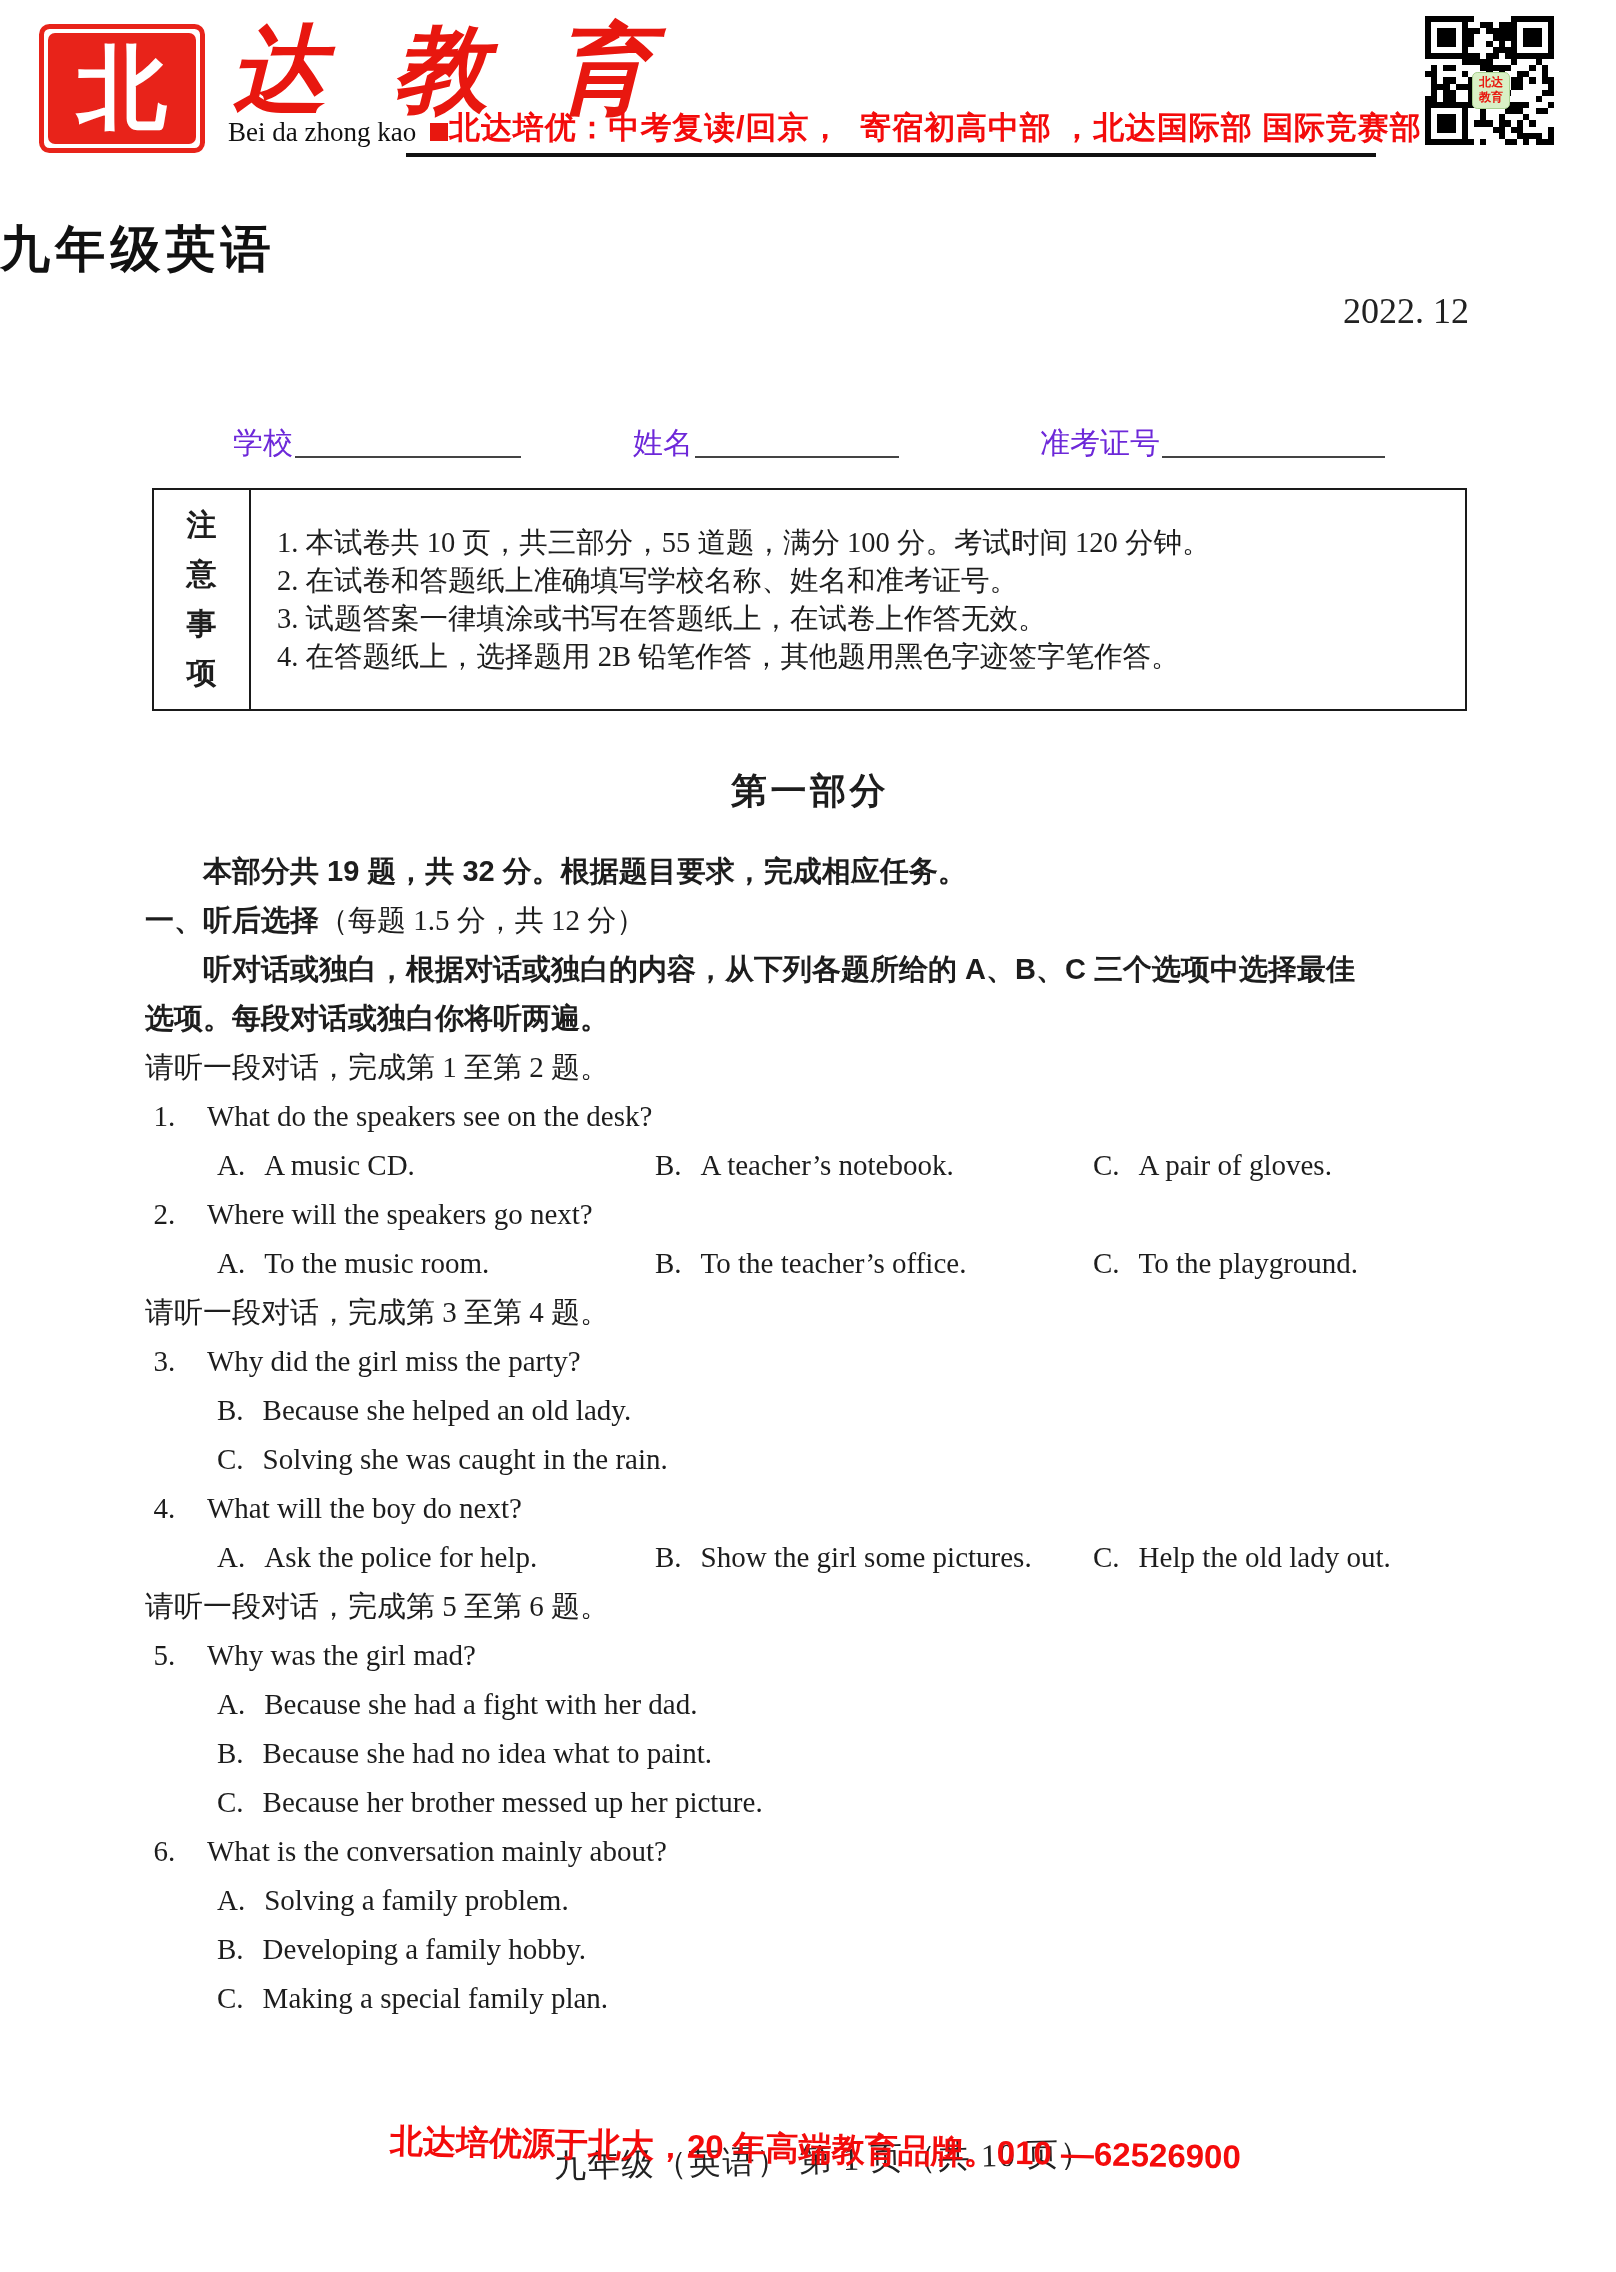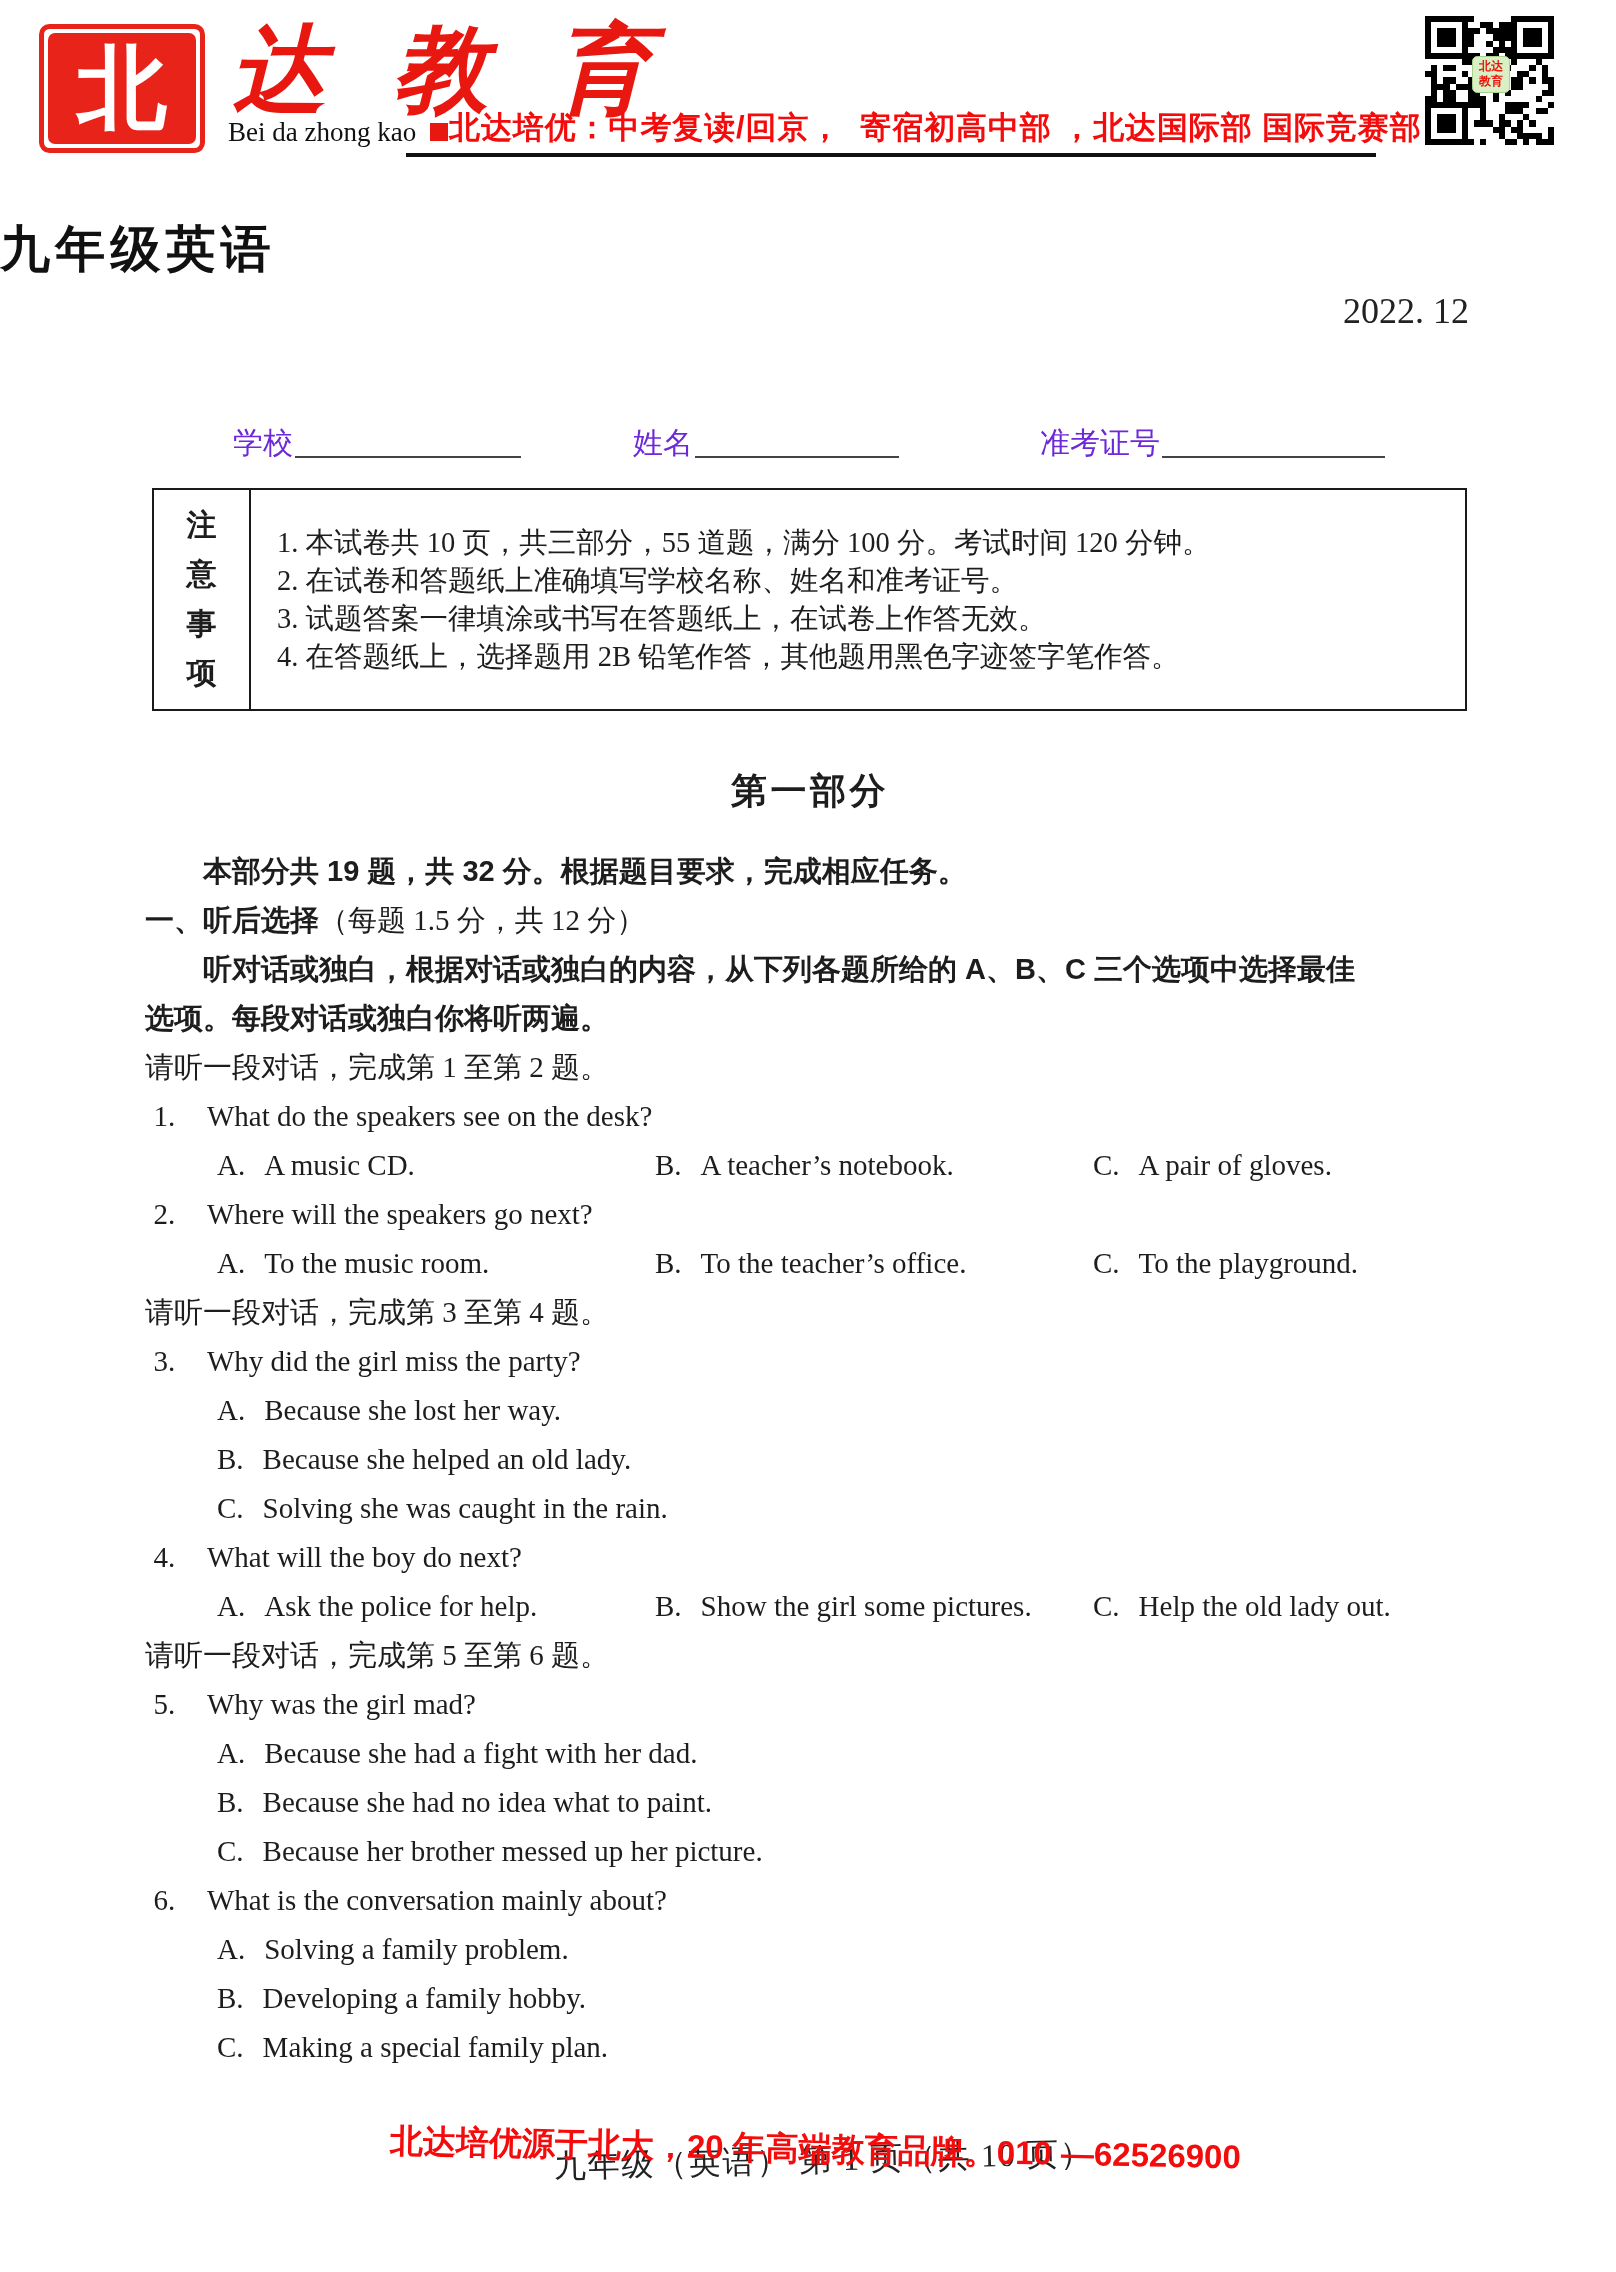--- a/index.html
+++ b/index.html
@@ -21,21 +21,21 @@
   .brand-sub{position:absolute;left:228px;top:117px;font-size:27px;color:#111;
     font-family:"Liberation Serif",serif;}
   .red-sq{display:inline-block;width:18px;height:18px;background:#e8170f;
     margin-left:14px;vertical-align:baseline;}
   .slogan{position:absolute;left:449px;top:107px;color:#f40b0b;
     font-family:"Liberation Sans","DejaVu Sans",sans-serif;
     font-weight:bold;font-size:31px;white-space:pre;letter-spacing:0.9px;}
   .header-rule{position:absolute;left:406px;top:153px;width:970px;height:3.5px;background:#111;}
   .qr{position:absolute;left:1425px;top:15.5px;width:129px;height:129px;}
   .qr svg{display:block;}
-  .qr-label{position:absolute;left:47px;top:40px;width:36px;height:35px;
+  .qr-label{position:absolute;left:47px;top:56px;width:36px;height:35px;
     background:#d9f0c5;border:0.9px solid #a8cf90;border-radius:5.2px;
     display:flex;flex-direction:column;align-items:center;justify-content:center;
     color:#e8170f;font-weight:bold;font-size:12px;line-height:14.7px;
     font-family:"Liberation Serif",serif;}
   
   .exam-title{position:absolute;left:0;top:216px;width:100%;text-align:left;
     font-size:50px;font-weight:bold;letter-spacing:5.2px;color:#111;}
   .exam-date{position:absolute;left:1343px;top:290px;font-size:36px;color:#222;}
   
   .form-field{position:absolute;top:423px;font-size:30px;color:#6d28d9;white-space:nowrap;}
@@ -291,21 +291,20 @@
       <span class="opt"><span class="olabel">B.</span><span>To the teacher’s office.</span></span>
       <span class="opt"><span class="olabel">C.</span><span>To the playground.</span></span>
     </div>
 
     <div class="line">请听一段对话，完成第 3 至第 4 题。</div>
 
     <div class="line q">
         <span class="qnum">3.</span>
         <span>Why did the girl miss the party?</span>
       </div>
-    <div class="line opt-line"><span class="olabel">A.</span><span>Because she lost her way.</span></div>
     <div class="line opt-line"><span class="olabel">B.</span><span>Because she helped an old lady.</span></div>
     <div class="line opt-line"><span class="olabel">C.</span><span>Solving she was caught in the rain.</span></div>
 
     <div class="line q">
         <span class="qnum">4.</span>
         <span>What will the boy do next?</span>
       </div>
     <div class="line opts">
       <span class="opt"><span class="olabel">A.</span><span>Ask the police for help.</span></span>
       <span class="opt"><span class="olabel">B.</span><span>Show the girl some pictures.</span></span>

